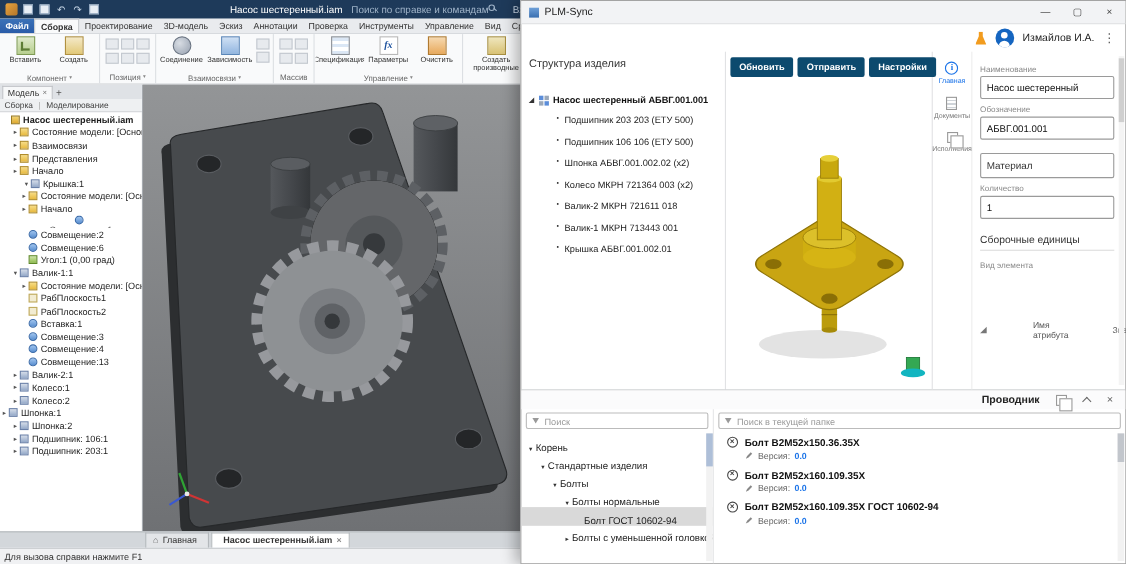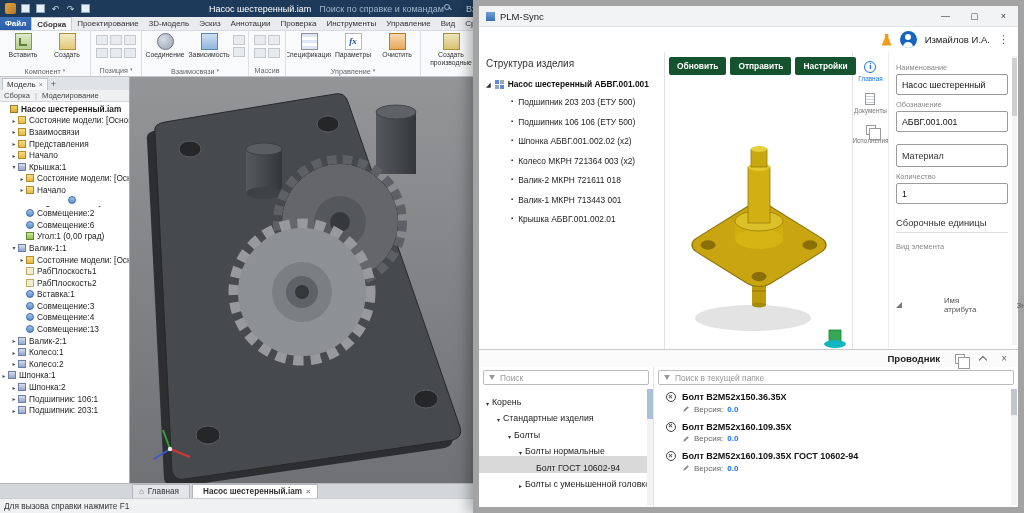--- a/index.html
+++ b/index.html
@@ -75,47 +75,47 @@
 
 
 .doctabs{position:absolute;left:0;top:483px;width:1024px;height:15px;background:#d3d7db;border-top:1px solid #b4b8bc;display:flex;align-items:flex-end;padding-left:132px;gap:2px}
 .dtab{height:14px;display:flex;align-items:center;gap:4px;padding:0 6px;background:#e3e5e8;border:1px solid #b4b8bc;border-bottom:none;font-size:8.2px;color:#333;white-space:nowrap}
 .dtab.active{background:#fff;font-weight:bold}
 .dticon{font-size:8px;color:#666}
 .dtclose{color:#888;font-size:8px}
 .statusbar{position:absolute;left:0;top:498px;width:1024px;height:15px;background:#f0f1f3;border-top:1px solid #c9ccd0;display:flex;align-items:center;padding-left:4px;font-size:8.3px;color:#333}
 
 
-.plm{position:absolute;left:473px;top:0;width:551px;height:513px;background:#fff;border:6px solid #a3a3a3;box-shadow:-5px 0 12px rgba(0,0,0,.28);display:flex;flex-direction:column}
+.plm{position:absolute;left:473px;top:0;width:551px;height:513px;background:#fff;border:1px solid #a3a3a3;box-shadow:-5px 0 12px rgba(0,0,0,.28);display:flex;flex-direction:column}
 .plm-titlebar{height:21px;background:#f2f3f5;border-bottom:1px solid #e2e3e5;display:flex;align-items:center;padding-left:7px;font-size:9.5px;color:#222;flex:none}
 .plm-app-ic{width:9px;height:9px;background:linear-gradient(#6fa0d8,#3a6fb0);margin-right:5px}
 .plm-controls{margin-left:auto;display:flex;height:100%}
 .wctl{width:29px;display:flex;align-items:center;justify-content:center;color:#444;font-size:9px}
 .plm-userbar{height:25px;display:flex;align-items:center;justify-content:flex-end;gap:8px;padding-right:9px;font-size:9.5px;color:#222;flex:none}
 .flask-ic{width:10px;height:12px;background:#f29c1f;clip-path:polygon(32% 0,68% 0,68% 38%,100% 100%,0 100%,32% 38%)}
 .avatar{width:17px;height:17px;border-radius:50%;background:#1565c0;position:relative;overflow:hidden}
 .avatar::before{content:'';position:absolute;left:5.5px;top:3px;width:6px;height:6px;border-radius:50%;background:#fff}
 .avatar::after{content:'';position:absolute;left:3.5px;top:10.5px;width:10px;height:7px;border-radius:5px 5px 0 0;background:#fff}
 .kebab{color:#555;font-size:11px}
 
 .plm-main{flex:1;display:flex;min-height:0}
 .struct{width:186px;border-right:1px solid #e1e2e4;padding:6px 2px 0 7px;overflow:hidden}
-.struct-title{font-size:10px;color:#333;margin-bottom:10px}
+.struct-title{font-size:10px;color:#333;margin-bottom:22px}
 .sroot{display:flex;align-items:center;gap:4px;font-size:8.4px;font-weight:bold;color:#111;margin-bottom:8px;white-space:nowrap}
 .sroot-arrow{font-size:6px;color:#333}
 .bom-ic{width:9px;height:9px;display:grid;grid-template-columns:1fr 1fr;gap:1px;flex:none}
 .bom-ic i{display:block}
 .bom-ic i:nth-child(1),.bom-ic i:nth-child(4){background:#5b8dd9}
 .bom-ic i:nth-child(2),.bom-ic i:nth-child(3){background:#9aa7b8}
 .sitem{display:flex;align-items:flex-start;gap:5px;font-size:8.4px;color:#222;margin:0 0 9.5px 25px;white-space:nowrap;overflow:hidden}
 .sitem::before{content:'▪';font-size:6px;line-height:9px;color:#222}
 
 .preview{width:188px;border-right:1px solid #e1e2e4;display:flex;flex-direction:column;position:relative}
 .pbtns{display:flex;gap:4px;padding:5px 4px;flex:none}
-.pbtn{background:#14532d;color:#fff;font-size:8.4px;font-weight:bold;padding:4px 8px;border-radius:2px;white-space:nowrap}
+.pbtn{background:#0c4a6e;color:#fff;font-size:8.4px;font-weight:bold;padding:4px 8px;border-radius:2px;white-space:nowrap}
 .pcanvas{flex:1;position:relative}
 
 .props{flex:1;display:flex;min-width:0;position:relative}
 .ptabs{width:36px;border-right:1px solid #ededed;padding-top:9px;display:flex;flex-direction:column;gap:11px;align-items:center;flex:none}
 .ptab{display:flex;flex-direction:column;align-items:center;gap:2px;font-size:6.4px;color:#777}
 .ptab.active{color:#1a73e8}
 .info-ic{width:12px;height:12px;border-radius:50%;border:1.5px solid #1a73e8}
 .info-ic::after{content:'i';display:block;text-align:center;font:bold 8px/9px "Liberation Serif",serif;color:#1a73e8}
 .docsheet-ic{width:10px;height:12px;border:1px solid #999;background:repeating-linear-gradient(180deg,#fff 0 2px,#cfd4d9 2px 3px)}
 .copies-ic{width:10px;height:10px;border:1px solid #999;background:#fff;position:relative}
@@ -375,21 +375,21 @@
           <span class="tico ic-folder"></span>
           <span class="ttext">Представления</span>
         </div>
 
         <div class="trow" style="padding-left: 10px;">
           <span class="tarrow">▸</span>
           <span class="tico ic-folder"></span>
           <span class="ttext">Начало</span>
         </div>
 
-        <div class="trow" style="padding-left: 10px; align-items: center;">
+        <div class="trow" style="padding-left: 20px; align-items: center;">
           <span class="tarrow">▾</span>
           <span class="tico ic-part"></span>
           <span class="ttext">Крышка:1</span>
         </div>
 
         <div class="trow" style="padding-left: 18px;">
           <span class="tarrow">▸</span>
           <span class="tico ic-folder"></span>
           <span class="ttext">Состояние модели: [Основная]</span>
         </div>

